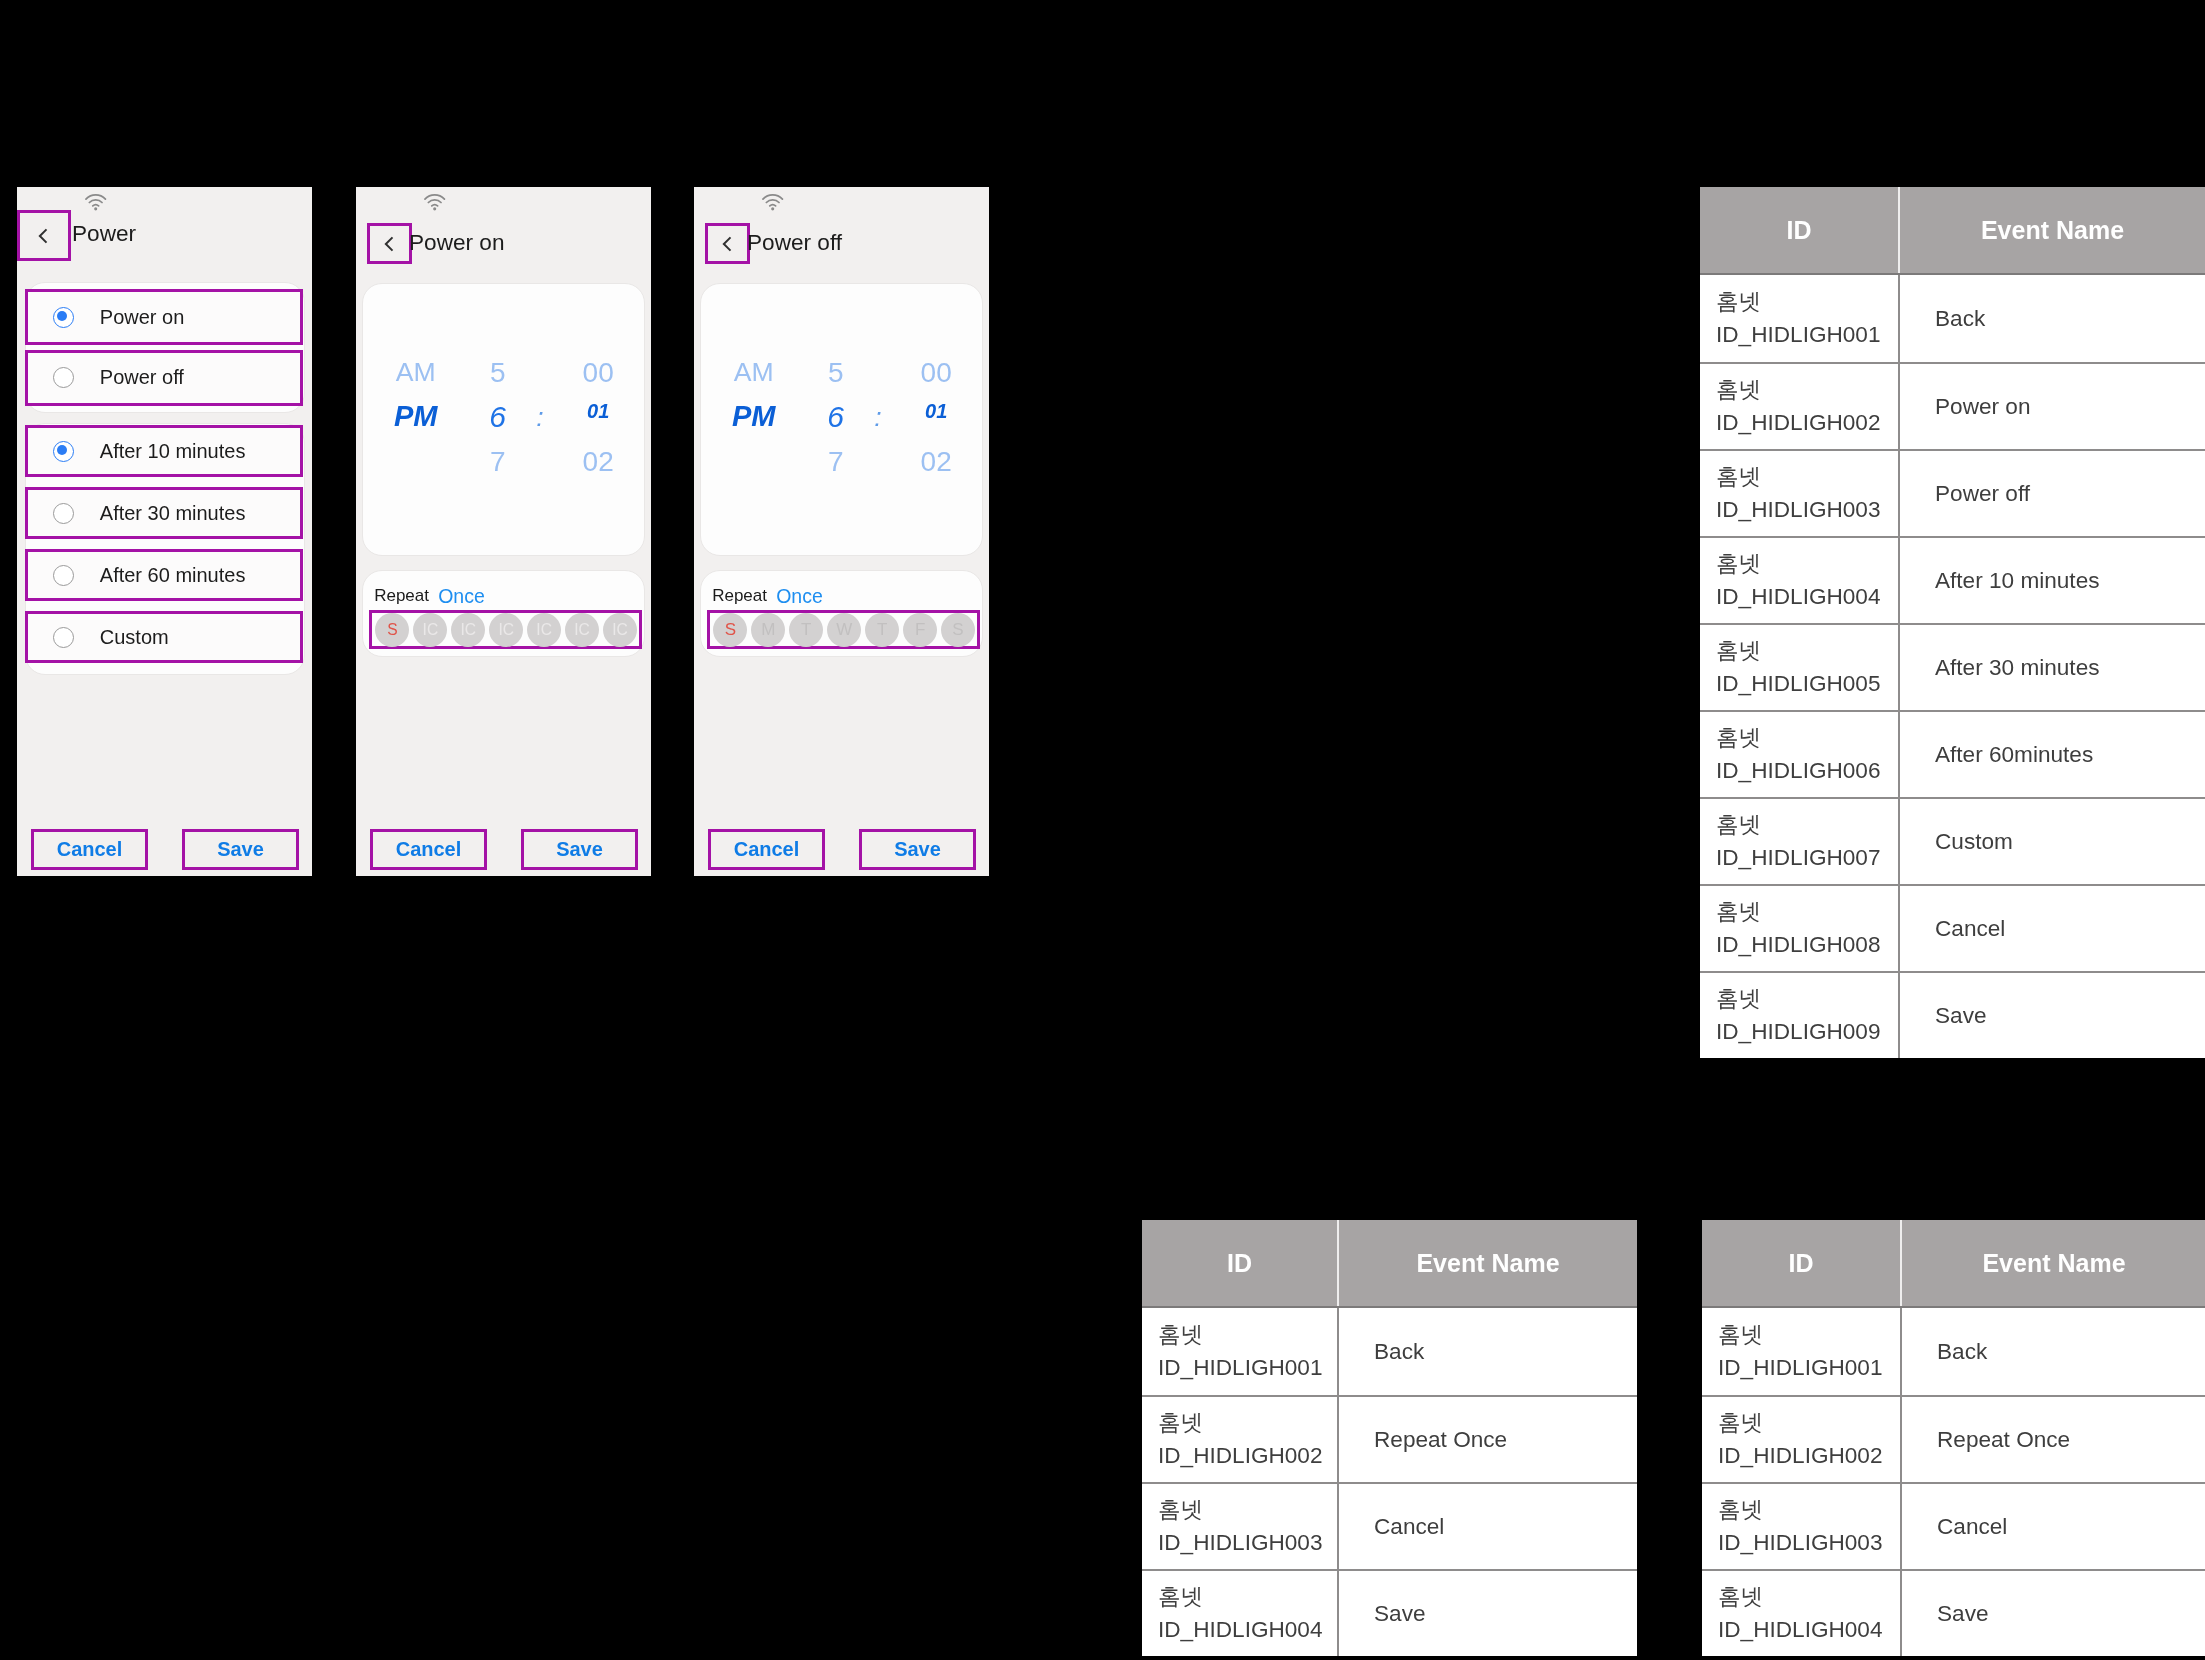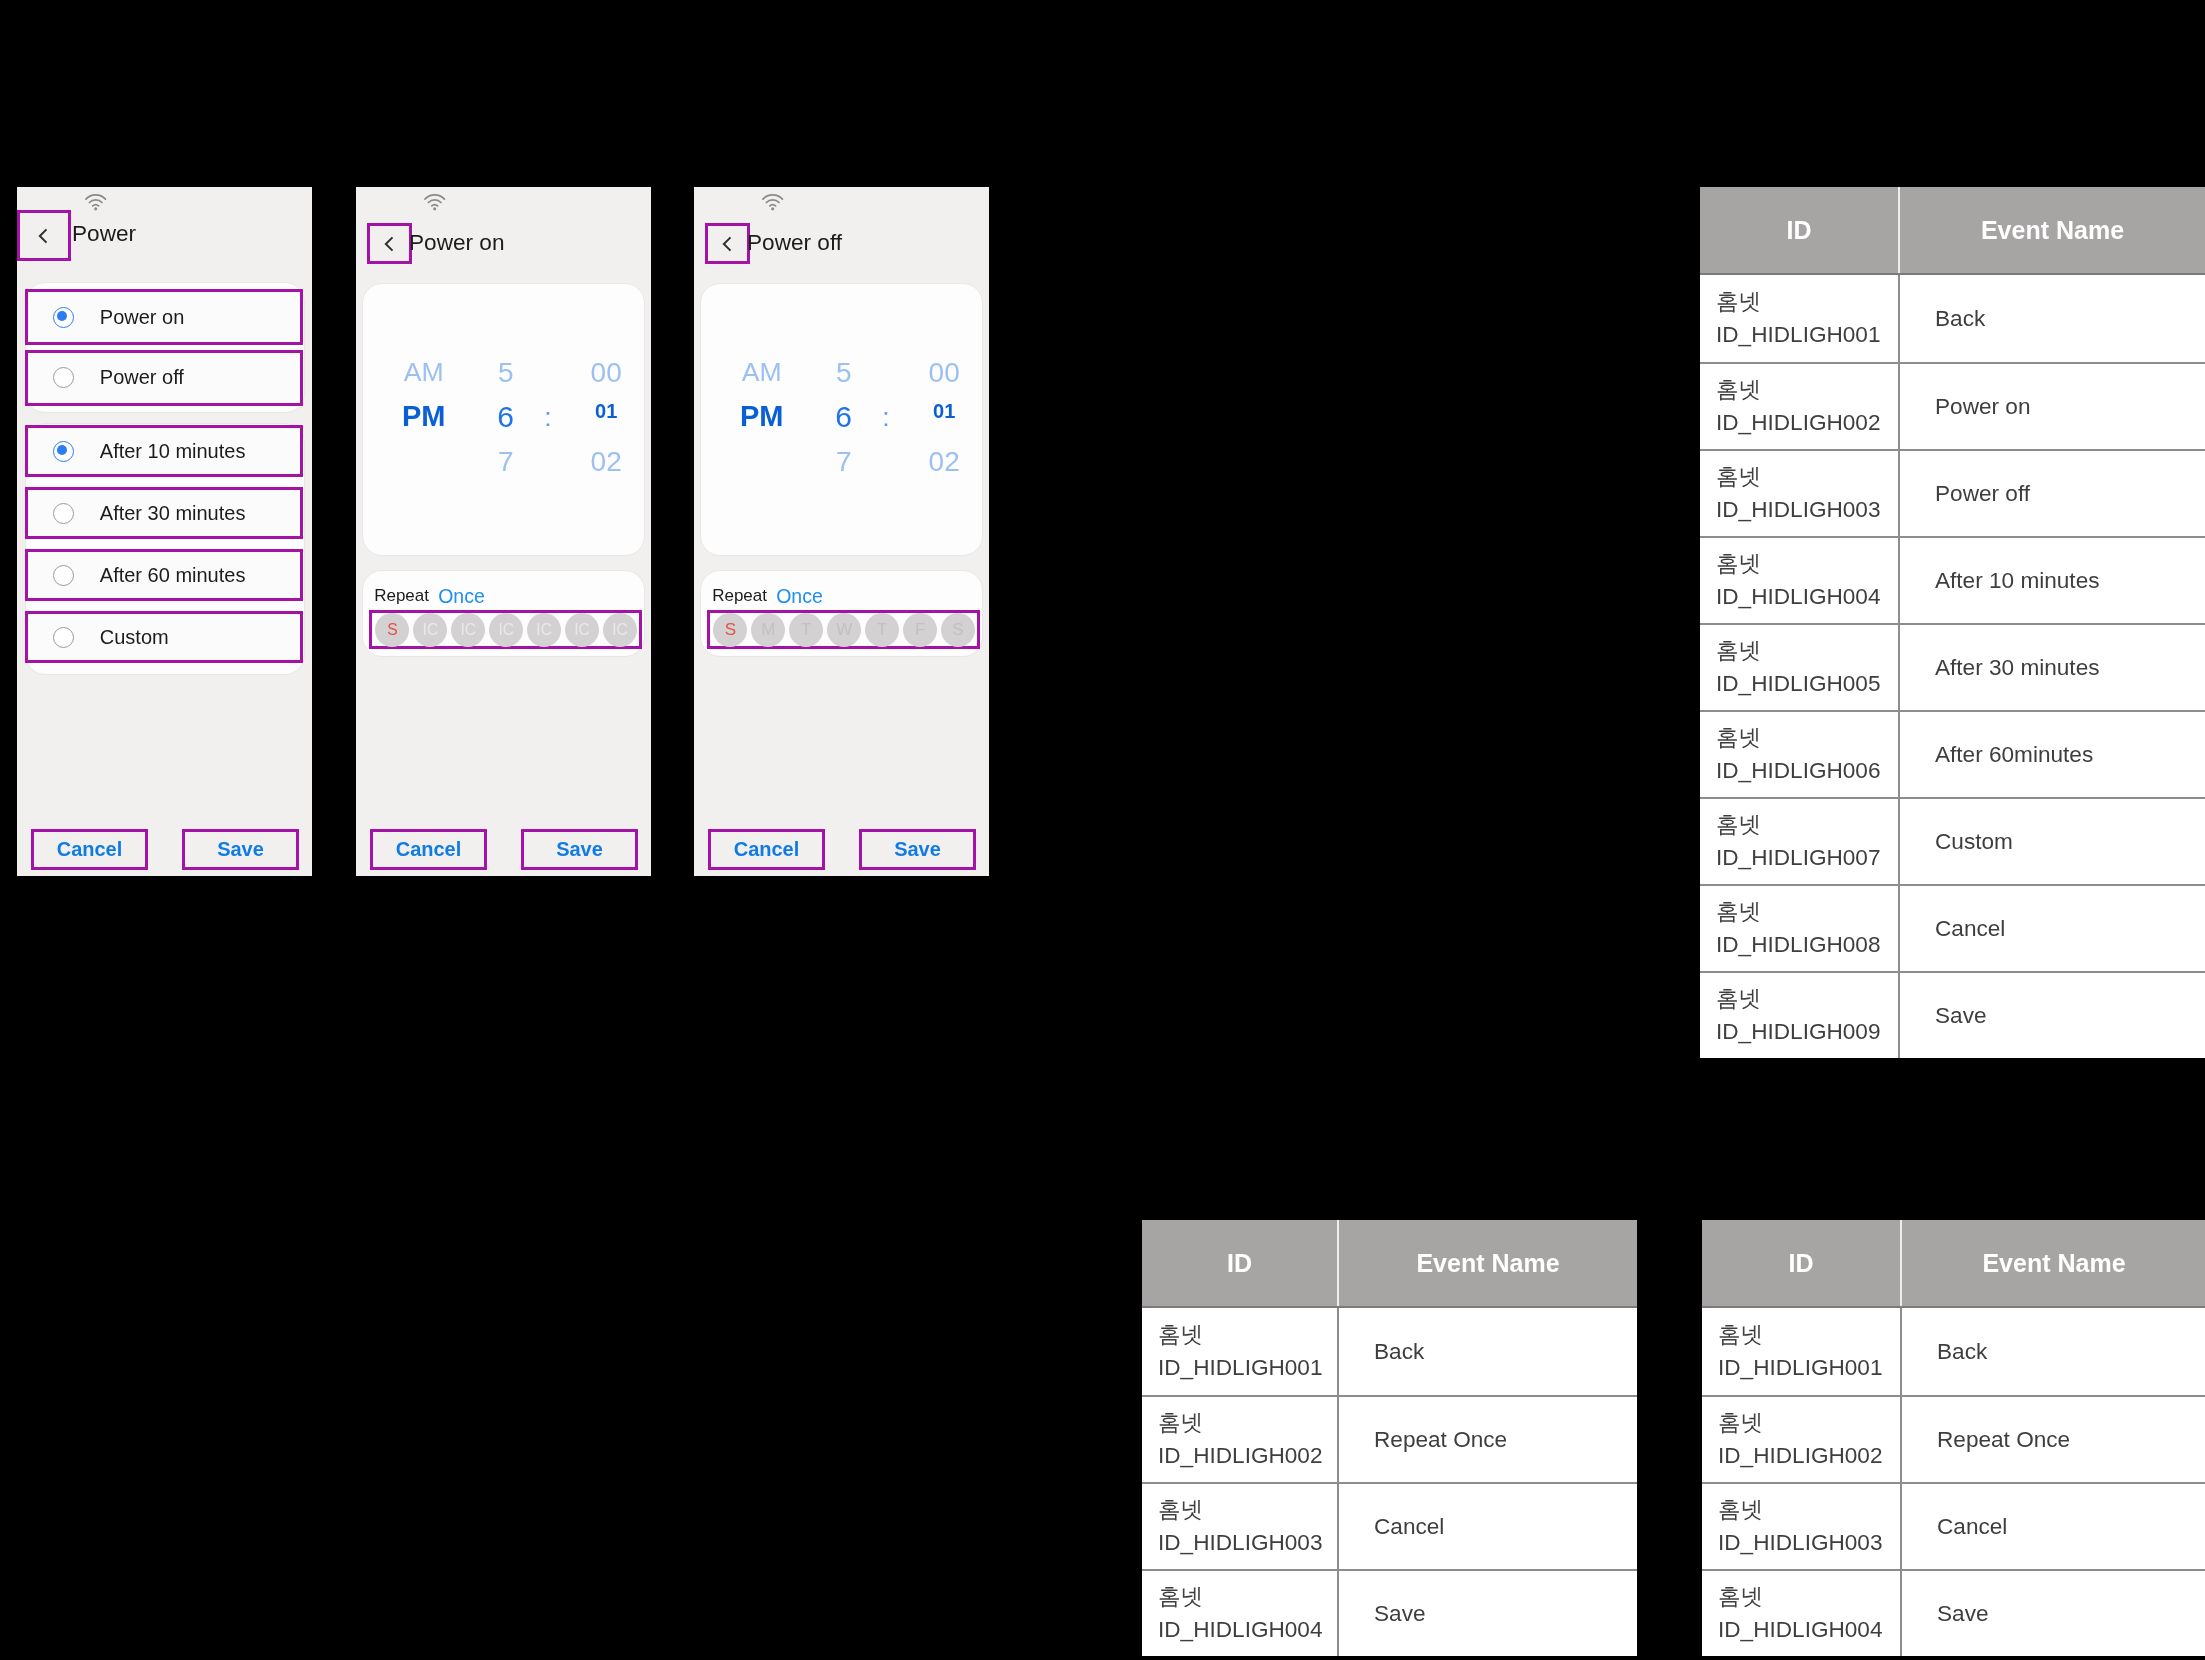--- a/index.html
+++ b/index.html
@@ -25,31 +25,31 @@
   .g1 .optrow{height:56px;margin-bottom:4.7px;}
   .g2 .optrow{height:52px;margin-bottom:10px;}
 
   
   .btn{position:absolute;top:642px;width:117px;height:41px;border:3.9px solid var(--mag);box-sizing:border-box;
        display:flex;align-items:center;justify-content:center;font-size:20px;font-weight:bold;color:#0f7ce6;cursor:pointer;background:transparent;}
   .btn.cancel{left:14px;}  .btn.save{left:165px;}
 
   
   .timecard{left:6.2px;top:96px;width:283px;height:273px;}
-  .prow{position:absolute;left:8px;width:100%;height:36px;}
+  .prow{position:absolute;left:0;width:100%;height:36px;}
   .prow span{position:absolute;text-align:center;}
   .pr-ampm{left:15.6px;width:74px;}  .pr-hour{left:107px;width:55px;}
   .pr-colon{left:165px;width:23.4px;} .pr-min{left:200px;width:70px;}
   .dim{color:#9cc0f2;font-size:28px;}
   .dim .pr-ampm{font-size:26.6px;}
   .sel .pr-ampm{color:#0b5fd6;font-weight:bold;font-size:29px;}
   .sel .pr-hour{color:#1f73e6;font-size:30px;}
   .sel .pr-colon{color:#5e9be8;font-size:26.6px;top:1.6px;}
   .sel .pr-min{color:#0b5fd6;font-weight:bold;font-size:20px;}
-  .row-top{top:73px;} .row-mid{top:116px;} .row-bot{top:162px;}
+  .row-top{top:73px;} .row-mid{top:116px;font-style:italic;} .row-bot{top:162px;}
 
   
   .repcard{left:6.2px;top:383px;width:283px;height:87px;}
   .replabel{position:absolute;left:11px;top:15px;font-size:17px;color:#1b1b1b;}
   .repval{position:absolute;left:75px;top:14px;font-size:19.5px;color:#1e8ef0;cursor:pointer;}
   .daysbox{position:absolute;left:6.2px;top:39px;width:273px;height:39px;box-sizing:border-box;border:3.9px solid var(--mag);
            display:flex;align-items:center;justify-content:space-between;padding:0 2.3px 0 3.1px;background:#FDFDFD;}
   .day{width:34px;height:34px;border-radius:50%;background:#d3d1d1;display:flex;align-items:center;justify-content:center;cursor:pointer;flex:none;}
   .phone.icdays .day{color:#eae8e8;font-size:15.6px;}
   .phone.ltrdays .day{color:#c2c0c0;font-size:17px;}

